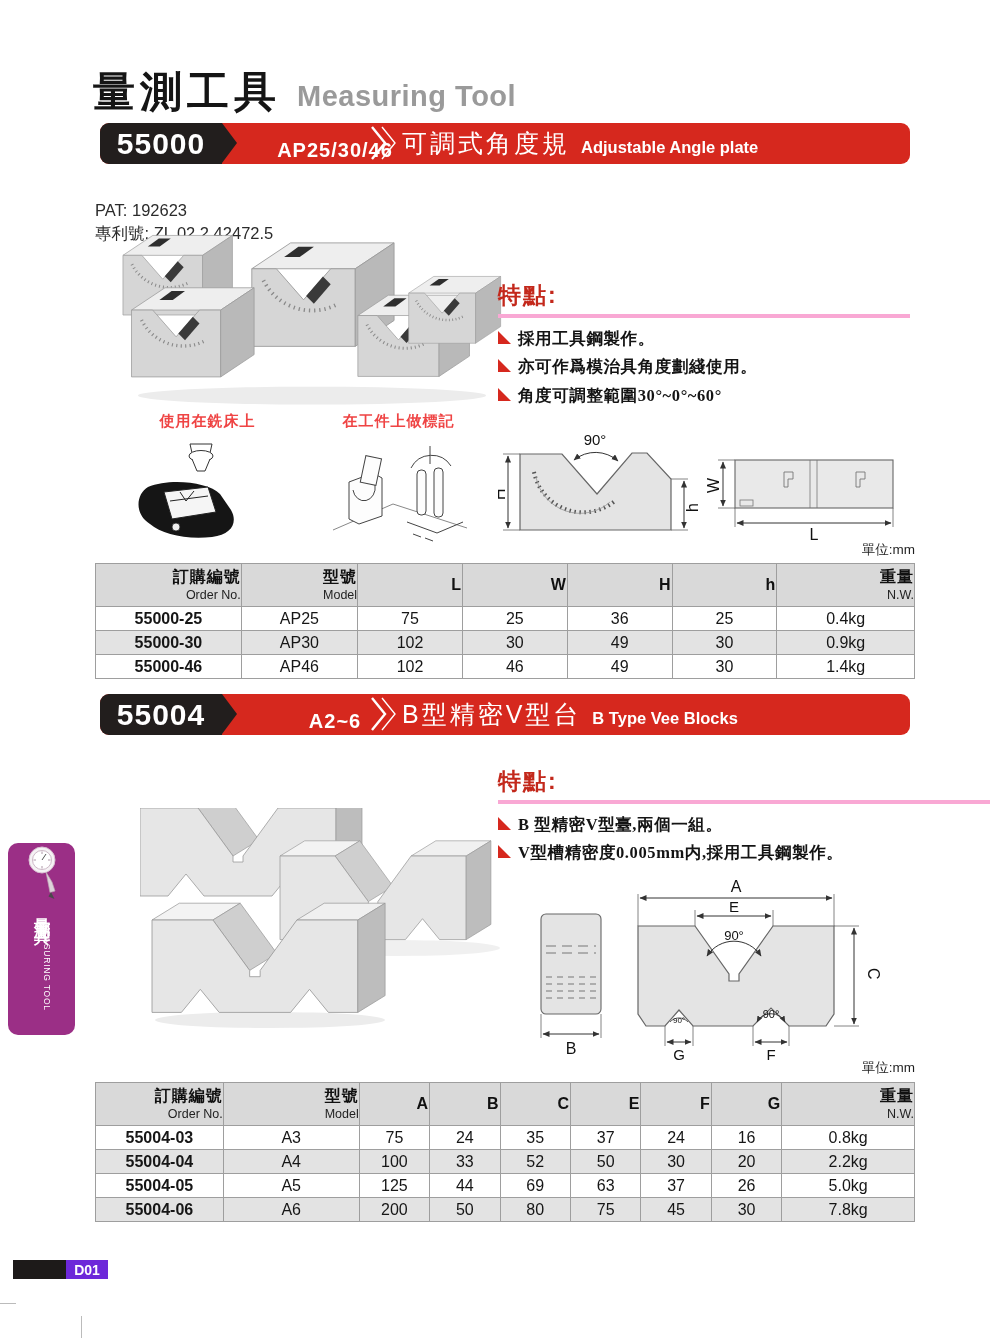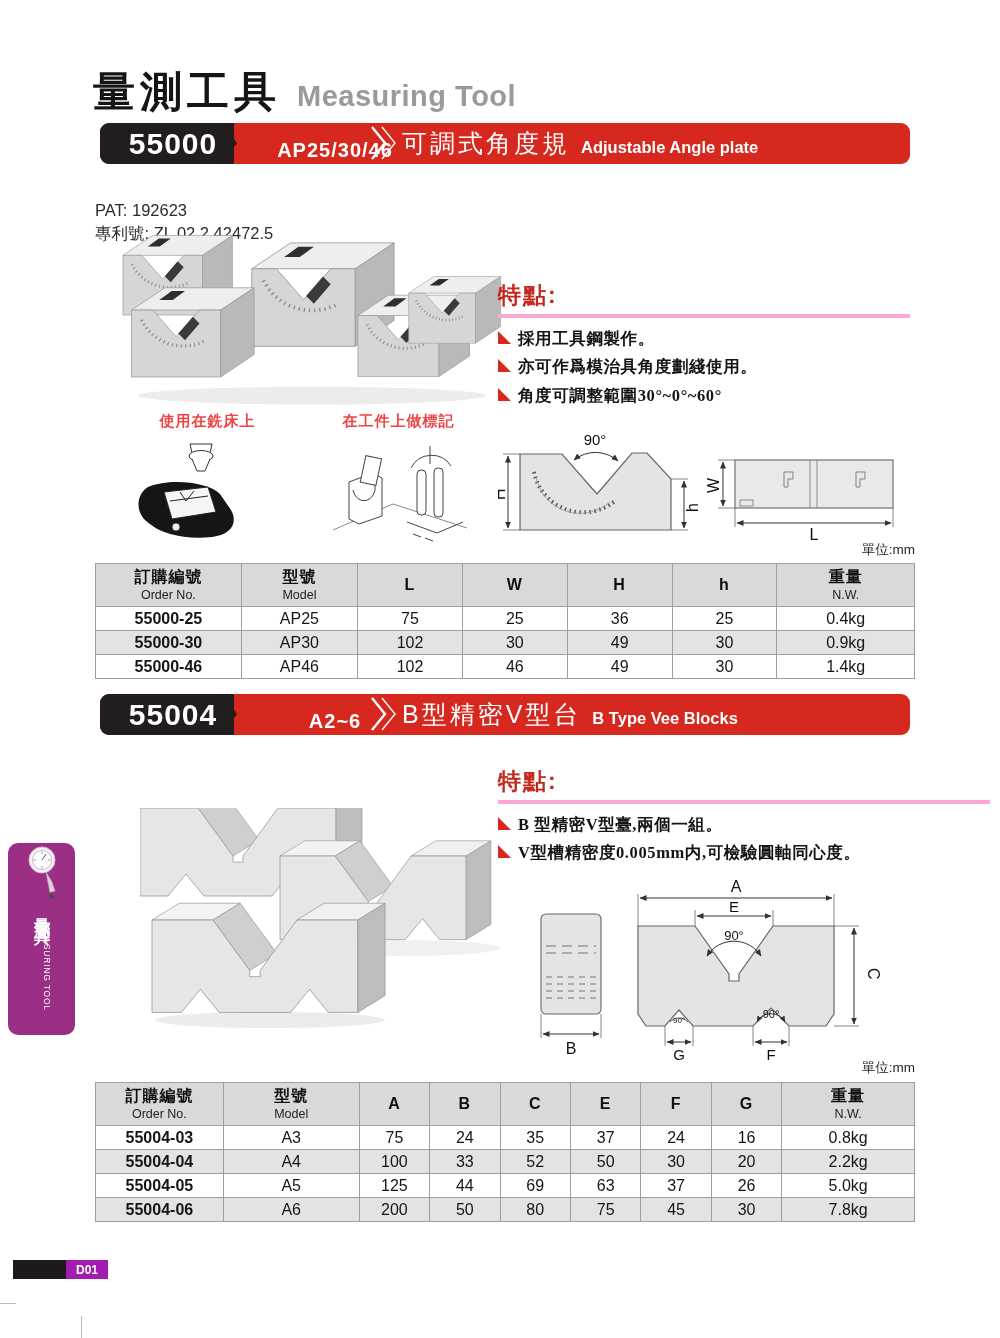--- a/index.html
+++ b/index.html
@@ -9,21 +9,21 @@
   
   .title-row{position:absolute;left:93px;top:64px;display:flex;align-items:baseline;gap:16px;}
   .title-zh{font-size:42px;font-weight:bold;color:#151515;letter-spacing:5px;}
   .title-en{font-size:29px;font-weight:bold;color:#9a9a9a;letter-spacing:0.5px;}
 
   
   .banner{position:absolute;left:100px;width:810px;height:41px;background:#d6281e;border-radius:9px;}
   .banner1{top:123px;} .banner2{top:694px;}
   .pill{position:absolute;left:0;top:0;width:122px;height:41px;background:#221e1d;
         border-radius:9px 0 0 9px;display:flex;align-items:center;justify-content:center;
-        color:#fff;font-size:30px;font-weight:bold;letter-spacing:1px;padding-left:12px;}
+        color:#fff;font-size:30px;font-weight:bold;letter-spacing:1px;}
   .pill::after{content:'';position:absolute;left:122px;top:0;width:0;height:0;
         border-top:20.5px solid transparent;border-bottom:20.5px solid transparent;border-left:15px solid #221e1d;}
   .models{position:absolute;left:140px;top:0;width:190px;height:54px;display:flex;align-items:center;
         justify-content:center;color:#fff;font-size:20px;font-weight:bold;letter-spacing:1px;}
   .chev{position:absolute;left:270px;top:3px;}
   .names{position:absolute;left:302px;top:0;height:41px;display:flex;align-items:center;gap:11px;color:#fff;white-space:nowrap;}
   .name-zh{font-size:25px;letter-spacing:3px;}
   .name-en{font-size:16.5px;font-weight:bold;margin-top:7px;}
 
   
@@ -49,39 +49,39 @@
   .product2{position:absolute;left:140px;top:808px;}
   .diagram1{position:absolute;left:498px;top:430px;}
   .diagram2{position:absolute;left:523px;top:864px;}
   .unit{position:absolute;width:215px;left:700px;text-align:right;font-size:13.5px;color:#1f1f1f;}
   .unit1{top:541px;} .unit2{top:1059px;}
 
   
   .spec-table{position:absolute;left:95px;border-collapse:collapse;table-layout:fixed;width:820px;background:#fff;}
   .table1{top:563px;} .table2{top:1082px;}
   .spec-table th,.spec-table td{border:1px solid #9e9e9e;}
-  .spec-table thead th{background:#d9d9d9;padding:3px 0 4px;text-align:center;vertical-align:middle;}
+  .spec-table thead th{background:#d9d9d9;padding:3px 0 4px;text-align:right;vertical-align:middle;}
   .th-zh{font-size:16px;font-weight:bold;letter-spacing:1px;color:#101010;}
   .th-en{font-size:12.5px;font-weight:normal;color:#222;}
   .spec-table td{text-align:center;font-size:16px;color:#161616;padding:2.5px 0;background:#fff;}
   .spec-table tbody tr:nth-child(even) td{background:#e3e3e3;}
   .spec-table td.col-order{font-weight:bold;}
 
   
   .side-tab{position:absolute;left:8px;top:843px;width:67px;height:192px;background:#9b2f86;
         border-radius:10px;display:flex;flex-direction:column;align-items:center;}
   .tab-text{writing-mode:vertical-rl;margin-top:4px;color:#fff;display:flex;}
   .tab-zh{font-size:16px;font-weight:bold;letter-spacing:4px;}
   .tab-en{font-size:8.5px;letter-spacing:0.8px;margin-top:2px;}
 
   
   .footer-bar{position:absolute;left:13px;top:1260px;height:19px;display:flex;}
   .f-black{width:53px;background:#1d1a19;}
-  .f-red{width:42px;background:#a21caf;display:flex;align-items:center;justify-content:center;
-        color:#fff;font-size:12px;font-weight:bold;}
+  .f-red{width:42px;background:#6d28d9;display:flex;align-items:center;justify-content:center;
+        color:#fff;font-size:14px;font-weight:bold;}
   .crop-h{position:absolute;left:0;top:1303px;width:16px;height:1px;background:#bbb;}
   .crop-v{position:absolute;left:81px;top:1316px;width:1px;height:22px;background:#bbb;}
 
   svg text{font-family:"Liberation Sans","DejaVu Sans",sans-serif;}
 </style>
 </head>
 <body>
 
 <div class="page">
 
@@ -294,21 +294,21 @@
   </div>
 
   <div class="features features2">
     <div class="features-title">特點:</div>
     <div class="feature">
         <span class="tri"></span>
         <span>B 型精密V型臺,兩個一組。</span>
       </div>
     <div class="feature">
         <span class="tri"></span>
-        <span>V型槽精密度0.005mm内,可檢驗圓軸同心度。</span>
+        <span>V型槽精密度0.005mm内,採用工具鋼製作。</span>
       </div>
   </div>
 
   <svg class="product2" width="365" height="245" viewBox="0 0 365 245">
     <ellipse cx="130" cy="212" rx="115" ry="8" fill="#ececec"></ellipse>
     <ellipse cx="255" cy="140" rx="105" ry="8" fill="#f0f0f0"></ellipse>
     <g id="vb">
       <polygon points="0,0 26,-16 84,-16 58,0" fill="#f3f3f3" stroke="#999" stroke-width="0.7"></polygon>
       <polygon points="138,0 164,-16 222,-16 196,0" fill="#f0f0f0" stroke="#999" stroke-width="0.7"></polygon>
       <polygon points="58,0 84,-16 119,32 93,48" fill="#cfcfcf" stroke="#999" stroke-width="0.7"></polygon>

